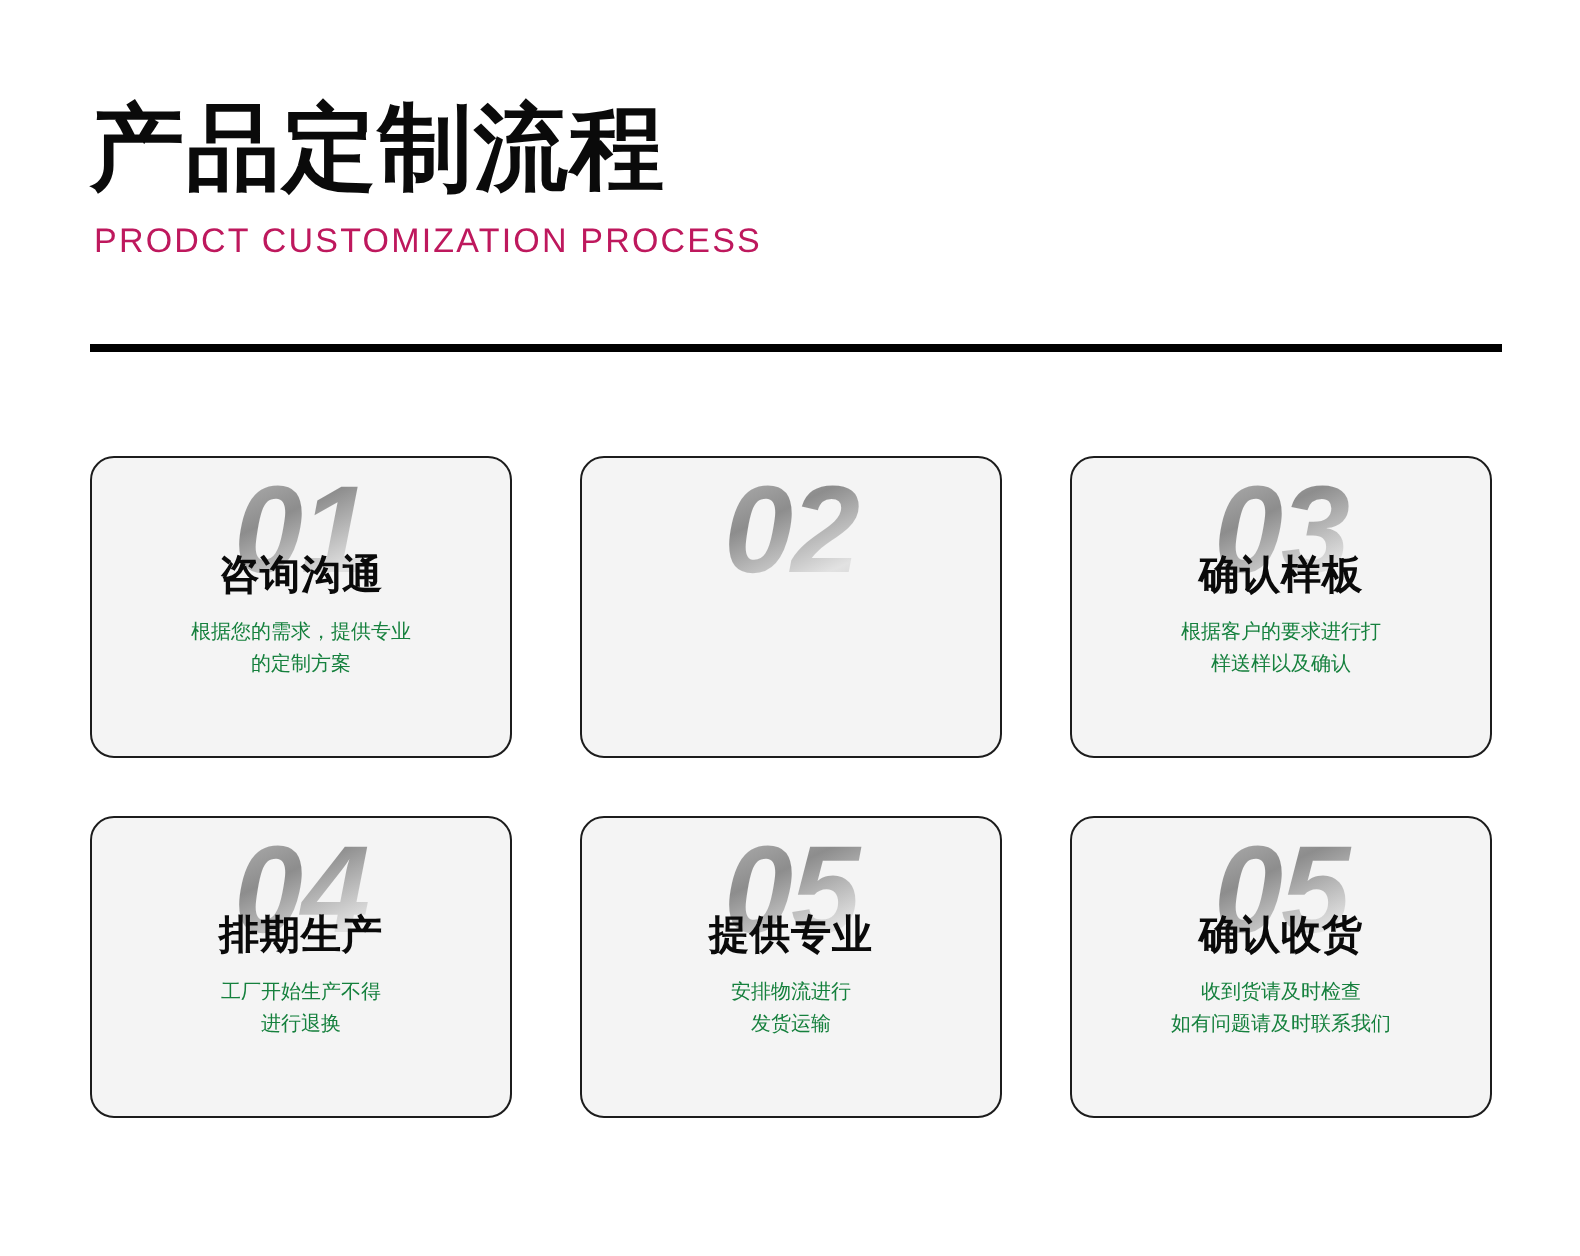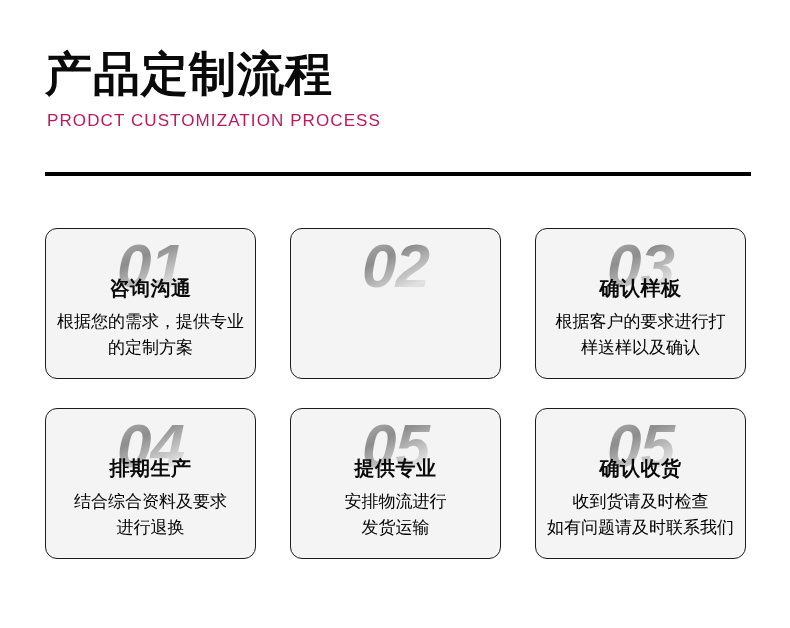--- a/index.html
+++ b/index.html
@@ -125,23 +125,23 @@
     font-weight: 700;
     color: #0a0a0a;
     letter-spacing: 0.5px;
     line-height: 1.15;
     margin: 0;
   }
 
   .card-desc {
     margin: 9px auto 0;
     width: 190px;
-    font-size: 17px;
+    font-size: 10px;
     font-weight: 400;
-    color: #000000;
+    color: #15803d;
     line-height: 1.55;
   }
   .card-desc .line {
     display: block;
   }
 </style>
 </head>
 <body>
 
 <div class="page">
@@ -179,21 +179,21 @@
           <span class="line">样送样以及确认</span>
         </div>
       </div>
     </div>
 
     <div class="card">
       <div class="card-number">04</div>
       <div class="card-body">
         <div class="card-title">排期生产</div>
         <div class="card-desc">
-          <span class="line">结合综合资料及要求</span>
+          <span class="line">工厂开始生产不得</span>
           <span class="line">进行退换</span>
         </div>
       </div>
     </div>
 
     <div class="card">
       <div class="card-number">05</div>
       <div class="card-body">
         <div class="card-title">提供专业</div>
         <div class="card-desc">

